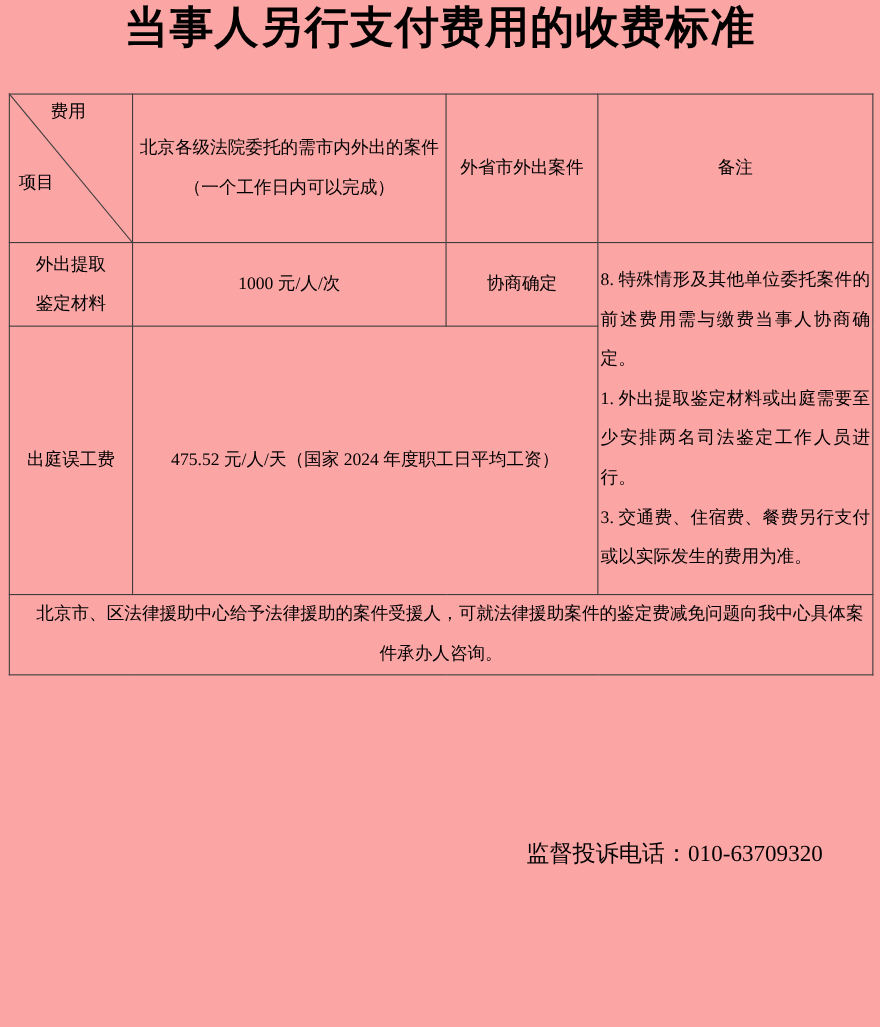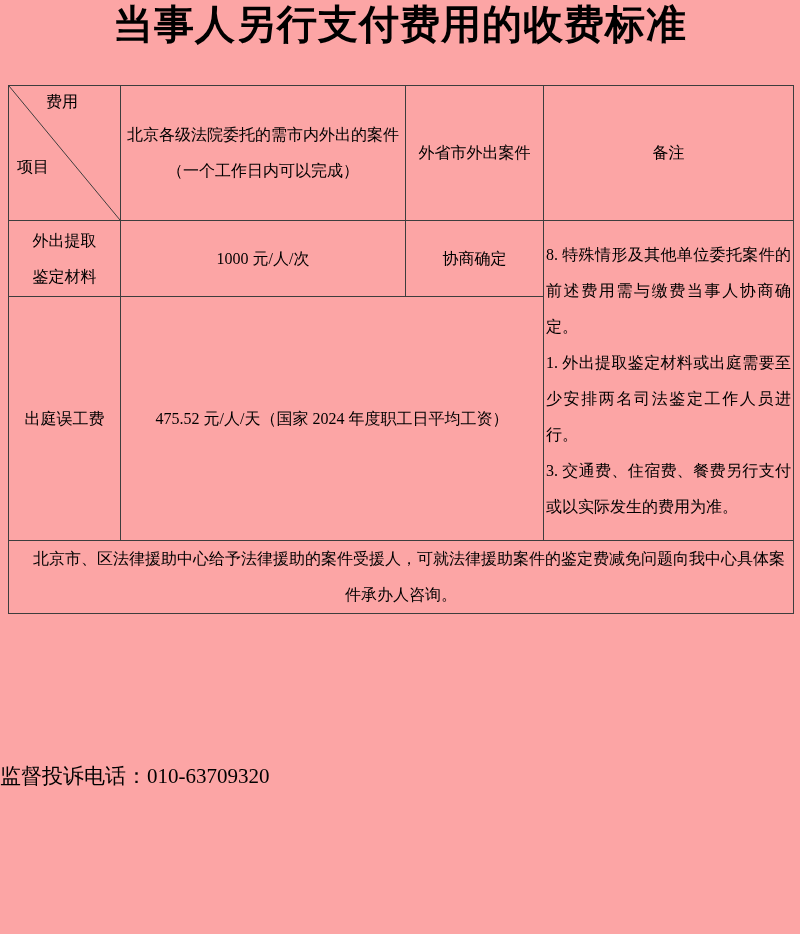--- a/index.html
+++ b/index.html
@@ -60,20 +60,21 @@
     text-align: left;
     vertical-align: top;
     text-indent: 16px;
     padding: 4px 10px 0 3px;
     line-height: 36px;
   }
 
   .footer {
     position: absolute;
     top: 748px; right: 52px; left: 0;
+    text-align: right;
     font-size: 21px;
   }
   .footer-line { line-height: 57px; white-space: nowrap; }
 </style>
 </head>
 <body>
 
 <div class="page">
 
   <h1 class="title">当事人另行支付费用的收费标准</h1>

